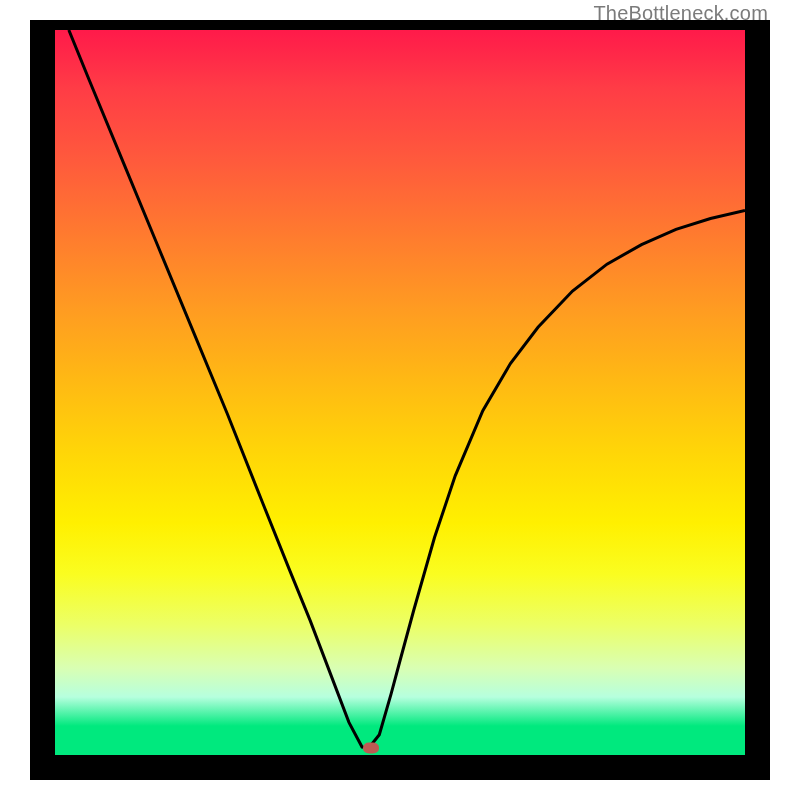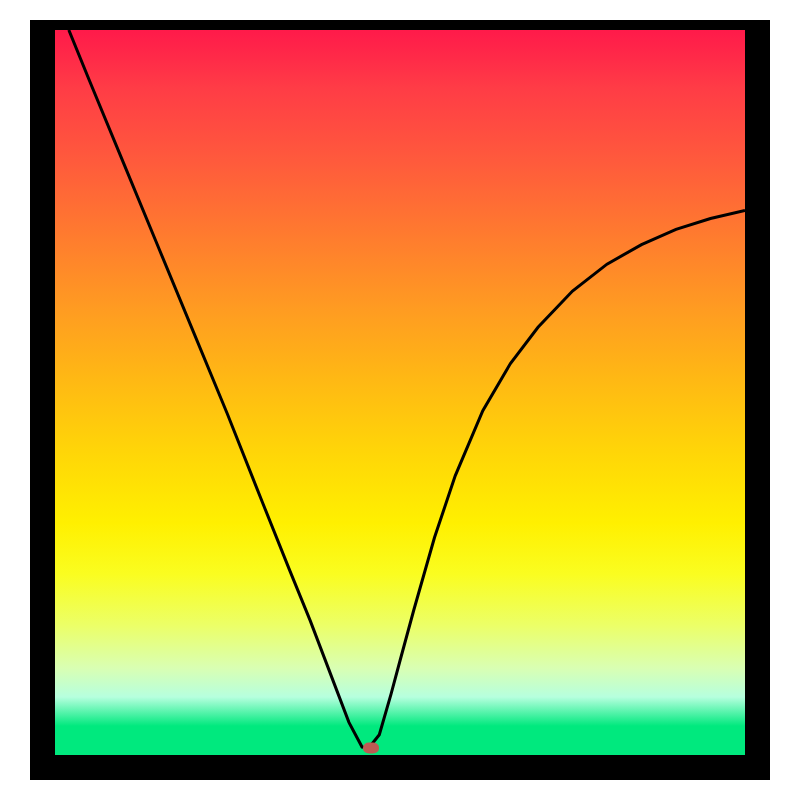--- a/index.html
+++ b/index.html
@@ -74,20 +74,21 @@
     font-size: 20px;
     color: #7b7b7b;
     letter-spacing: 0.2px;
   }
 </style>
 </head>
 <body>
 
 <div class="stage">
 
+  <div class="watermark">TheBottleneck.com</div>
 
   <div class="frame">
     <div class="plot">
       <div class="gradient"></div>
 
       <svg class="curve" viewBox="0 0 690 725" preserveAspectRatio="none">
         <path id="curve-path" d="M13.80 0.00 L34.50 50.75 L69.00 134.13 L103.50 217.50 L138.00 300.88 L172.50 384.25 L207.00 471.25 L234.60 540.13 L255.30 590.88 L269.10 627.13 L282.90 663.38 L293.94 692.38 L307.05 717.02 L313.95 717.75 L324.30 704.70 L336.03 664.10 L345.00 630.75 L358.80 580.00 L379.50 507.50 L400.20 445.88 L427.80 380.63 L455.40 333.50 L483.00 297.25 L517.50 261.00 L552.00 234.17 L586.50 214.60 L621.00 199.38 L655.50 188.50 L690.00 180.53" fill="none" stroke="#000000" stroke-width="3"></path>
       </svg>
 
       <div id="marker" class="marker" style="left: 316.02px; top: 718.475px;"></div>

